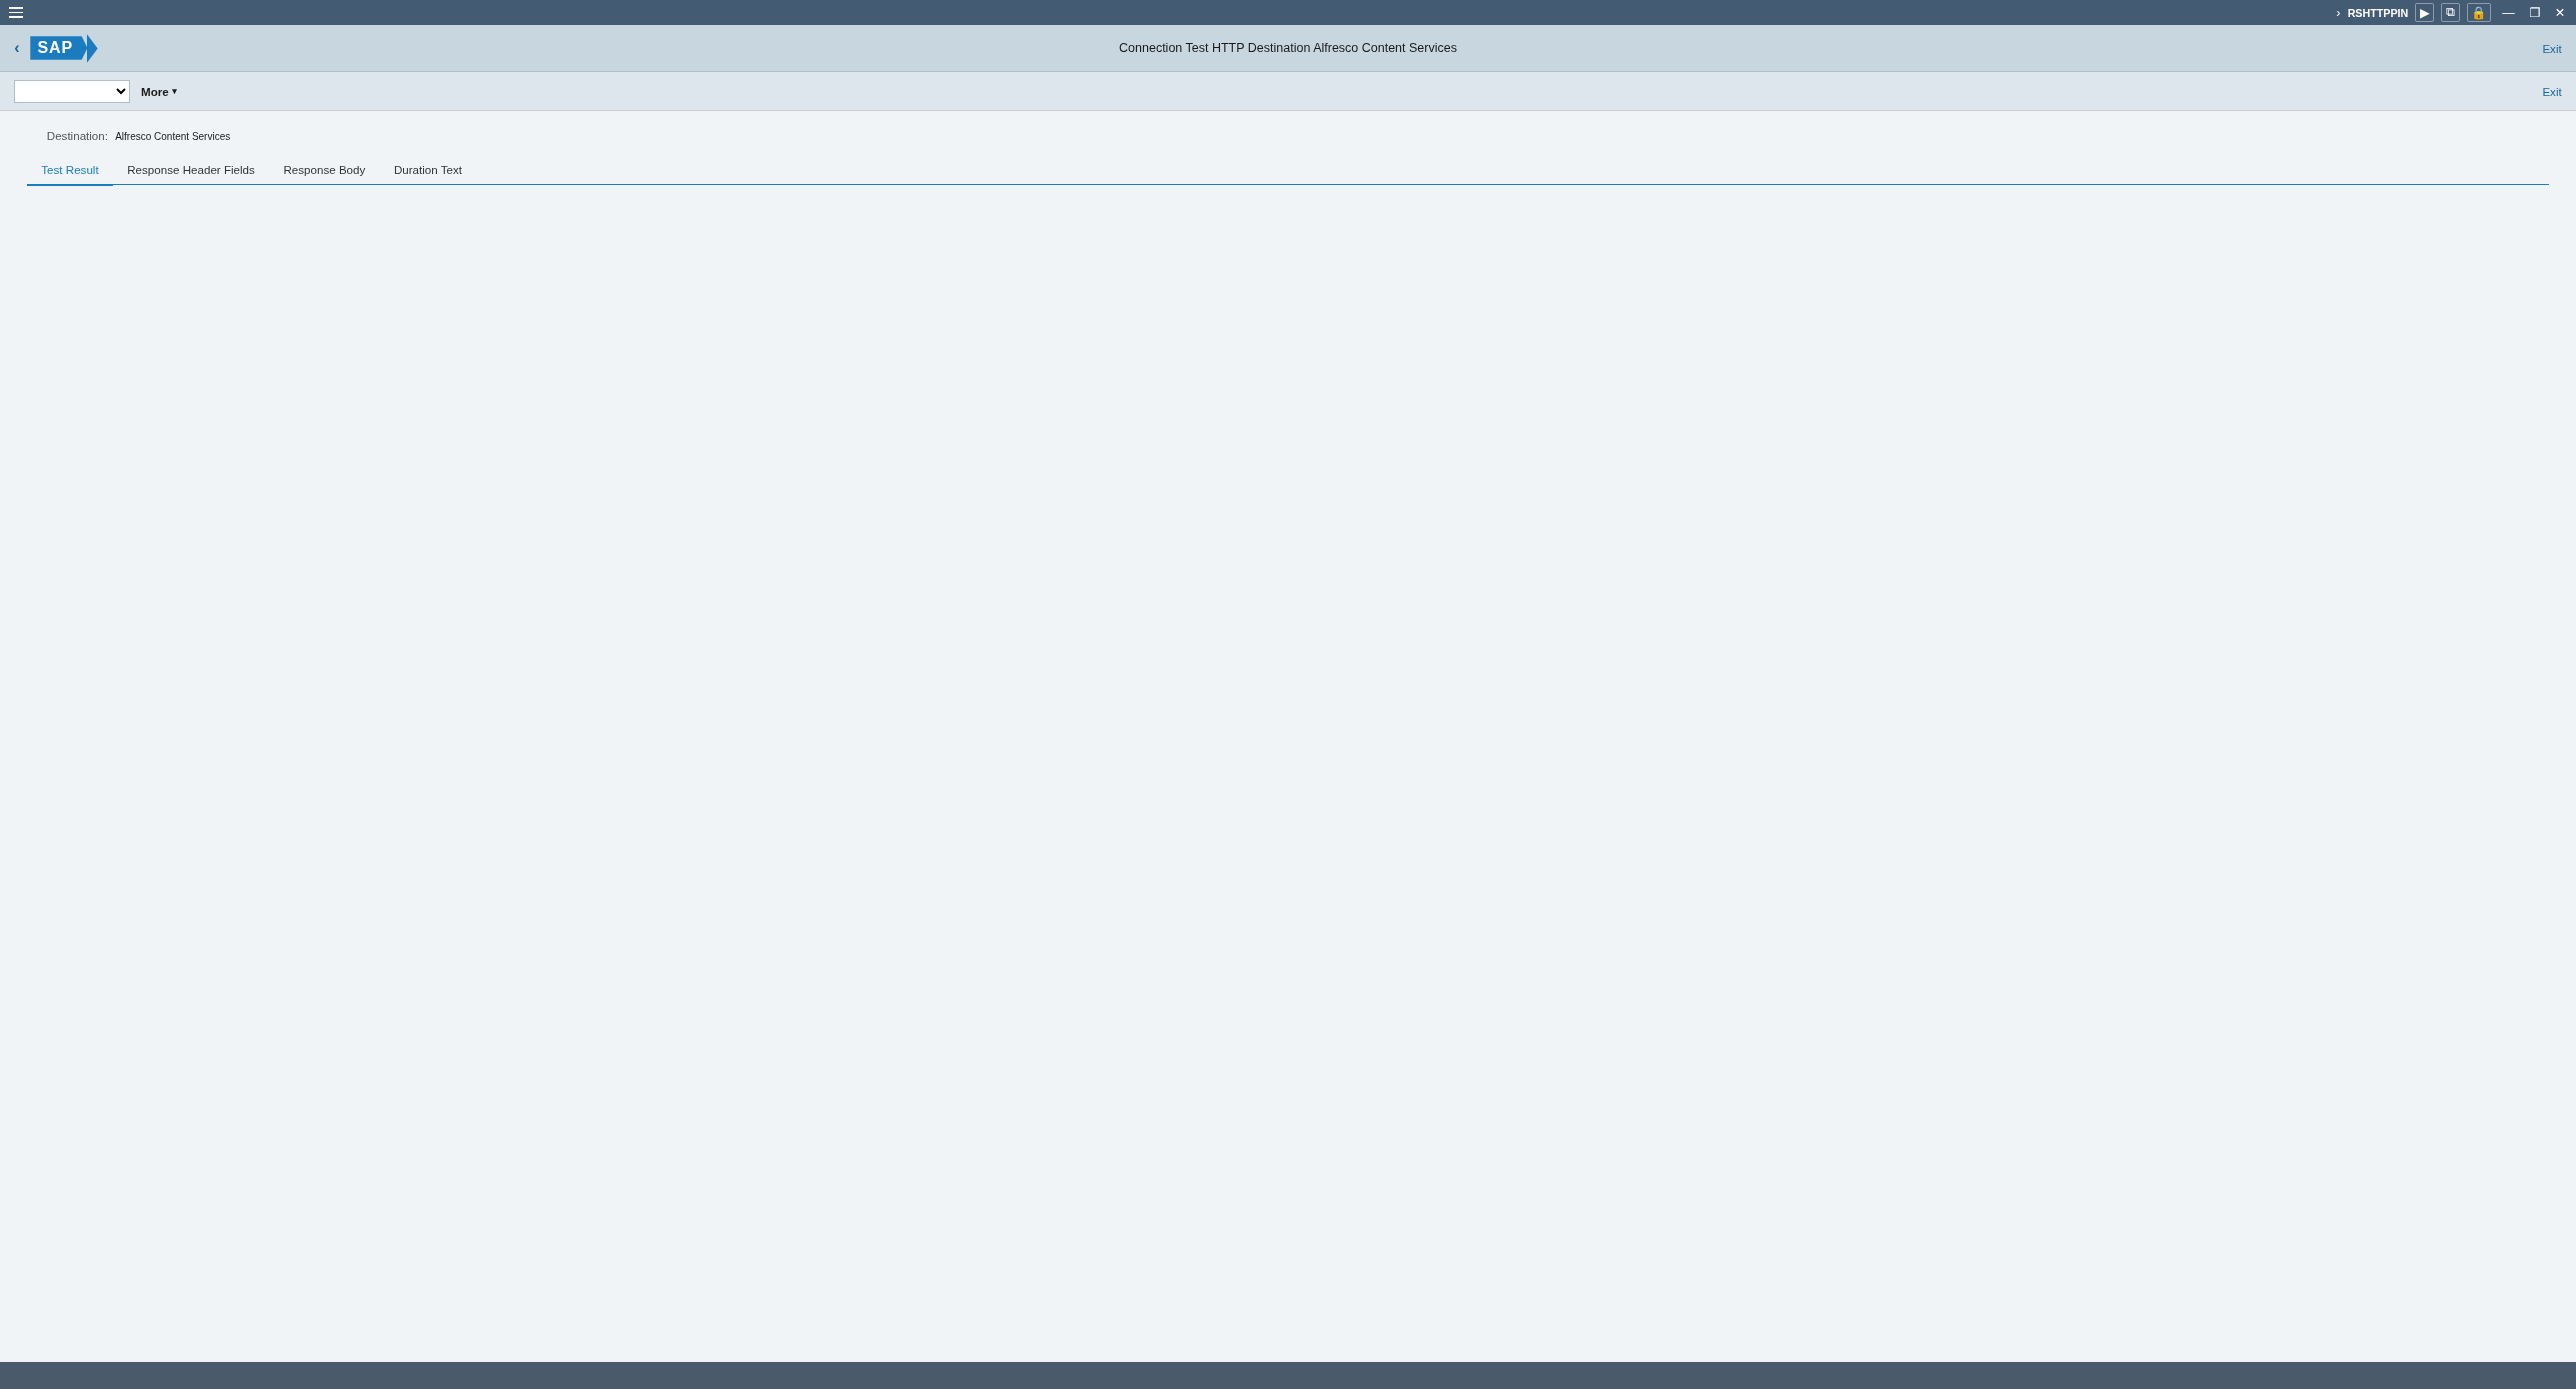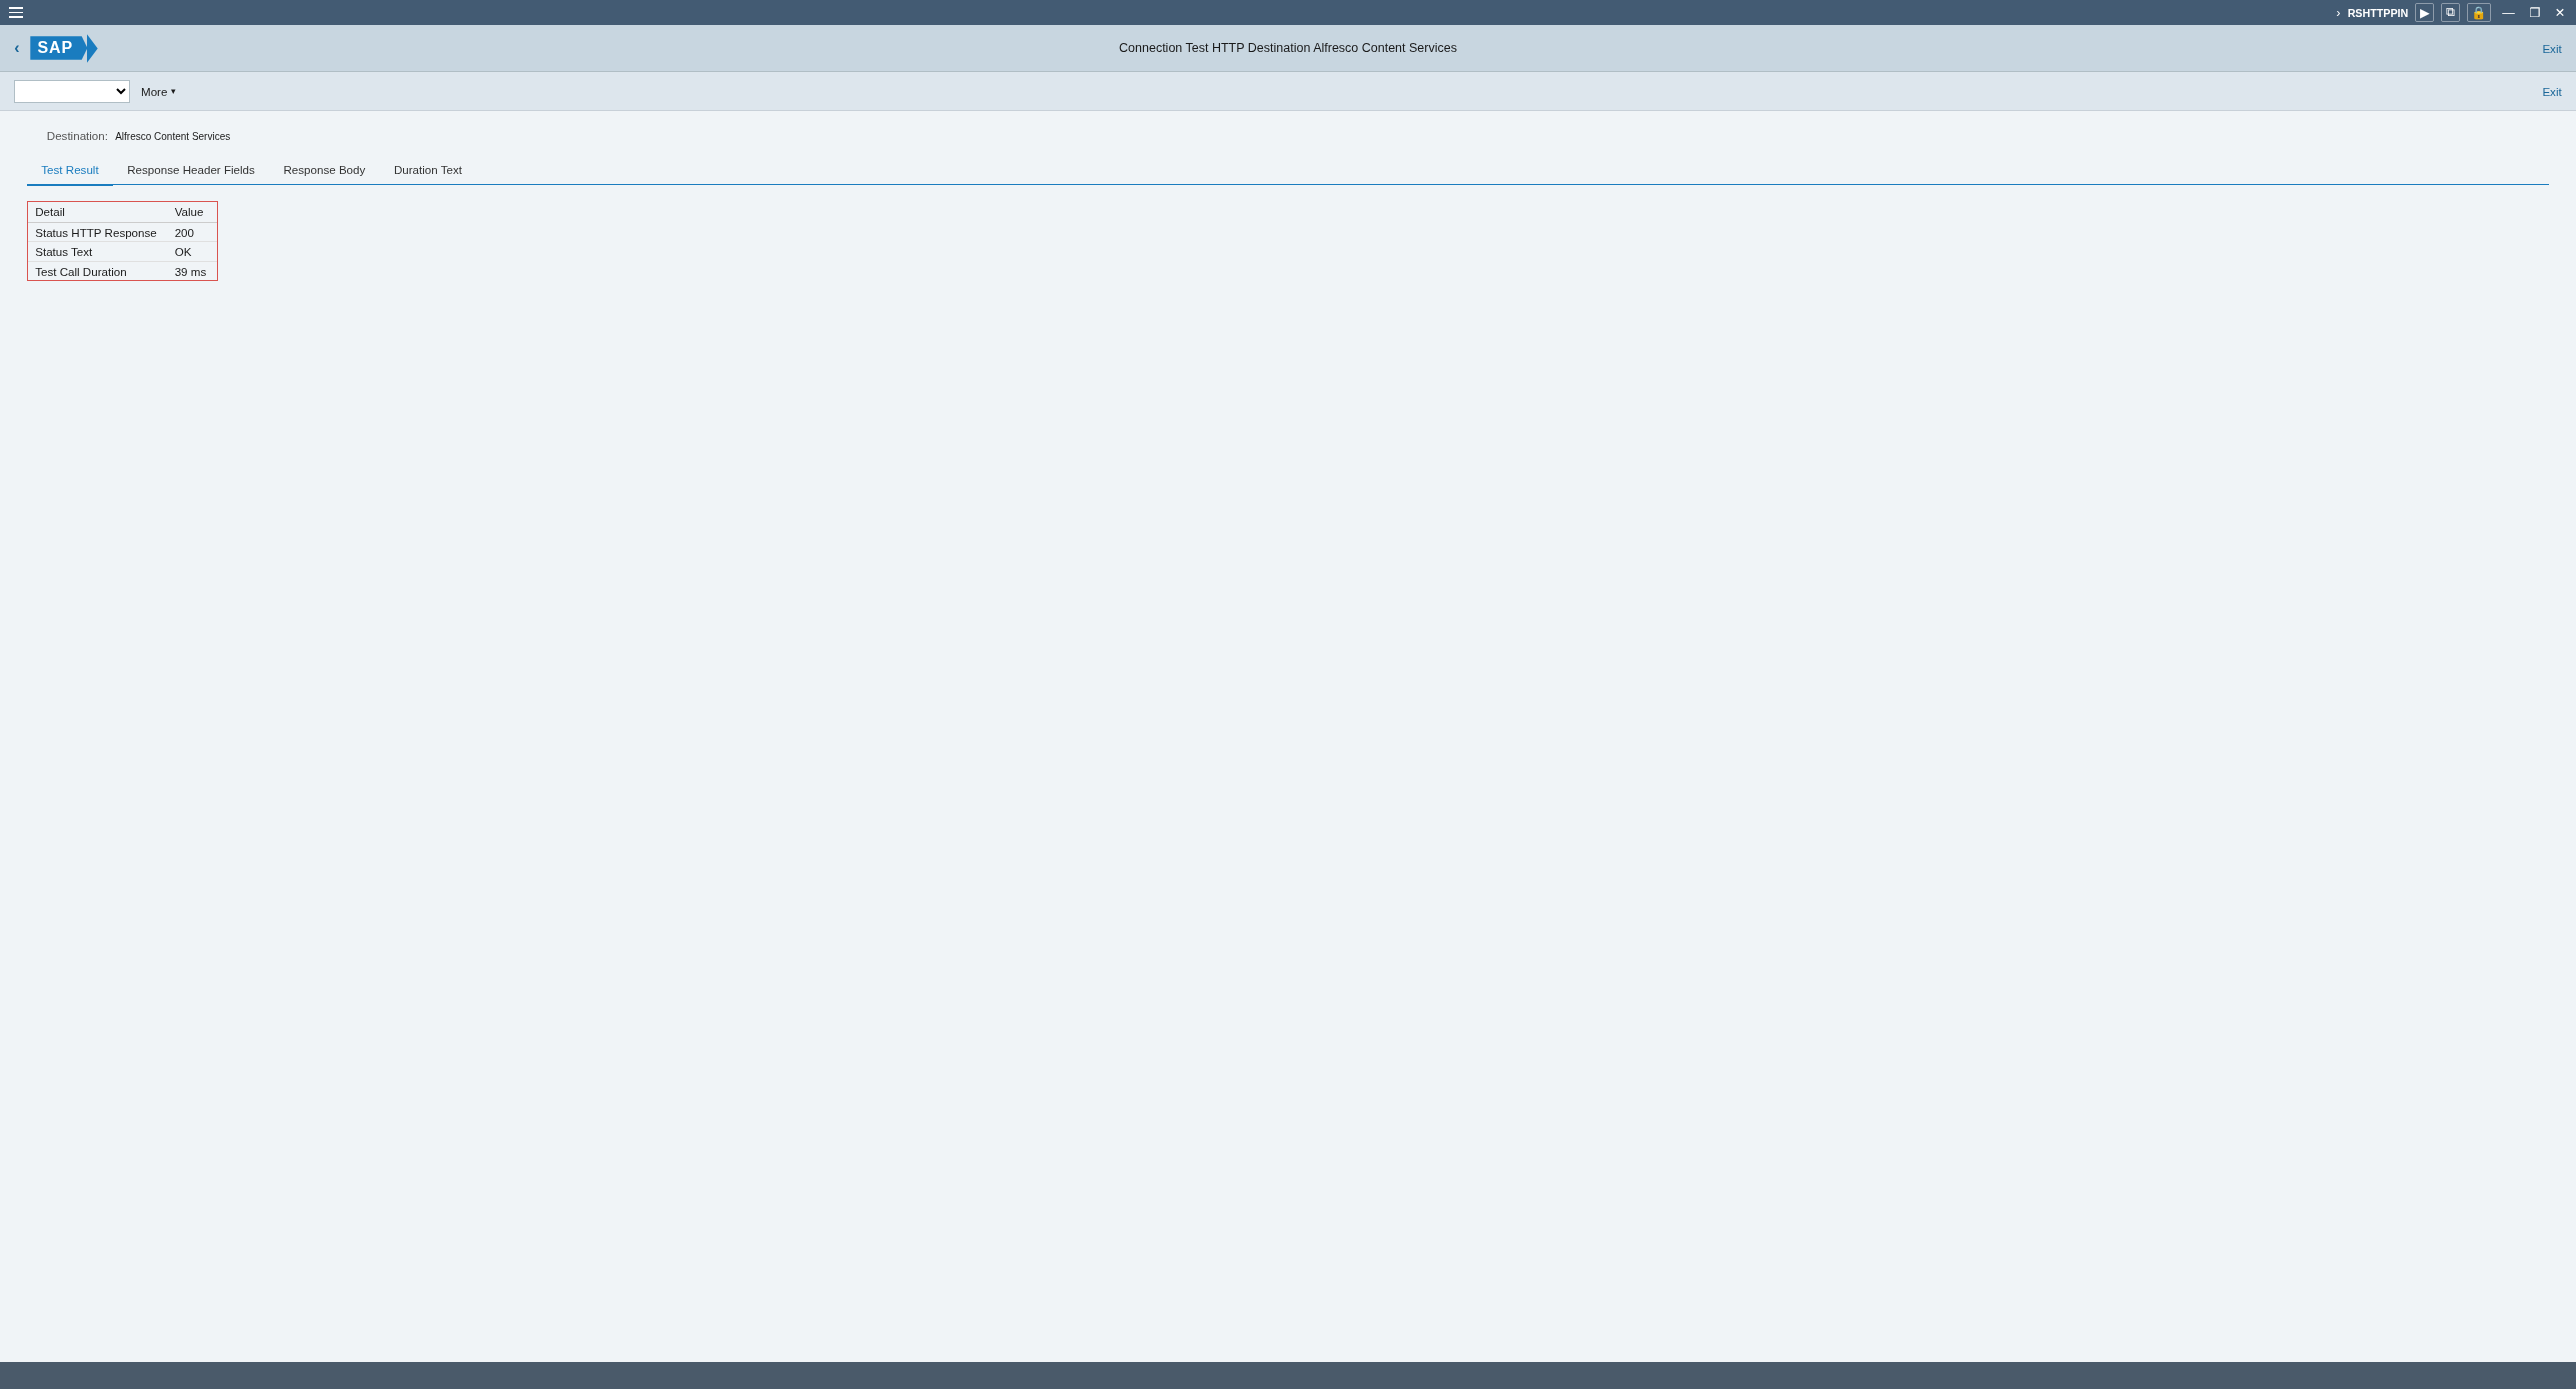--- a/index.html
+++ b/index.html
@@ -124,20 +124,21 @@
       padding: 0 3.6px;
       cursor: pointer;
     }
     .more-btn {
       display: flex;
       align-items: center;
       gap: 3.6px;
       color: #1a1a1a;
       cursor: pointer;
       font-size: 11.6px;
+      font-weight: bold;
     }
     .more-btn .chevron {
       font-size: 9px;
     }
     .toolbar-exit {
       margin-left: auto;
       color: #1a6799;
       cursor: pointer;
       font-size: 11.6px;
     }
@@ -310,41 +311,17 @@
 
   
   <div class="tabs">
     <div class="tab active">Test Result</div>
     <div class="tab">Response Header Fields</div>
     <div class="tab">Response Body</div>
     <div class="tab">Duration Text</div>
   </div>
 
   
-  <div class="result-table-container">
-    <table class="result-table">
-      <thead>
-        <tr>
-          <th>Detail</th>
-          <th>Value</th>
-        </tr>
-      </thead>
-      <tbody id="result-tbody">
-      <tr>
-            <td>Status HTTP Response</td>
-            <td>200</td>
-          </tr>
-          <tr>
-            <td>Status Text</td>
-            <td>OK</td>
-          </tr>
-          <tr>
-            <td>Test Call Duration</td>
-            <td>39 ms</td>
-          </tr>
-        </tbody>
-    </table>
-  </div>
 
 </div>
 
 <div class="status-bar"></div>
 
 
 </body></html>

